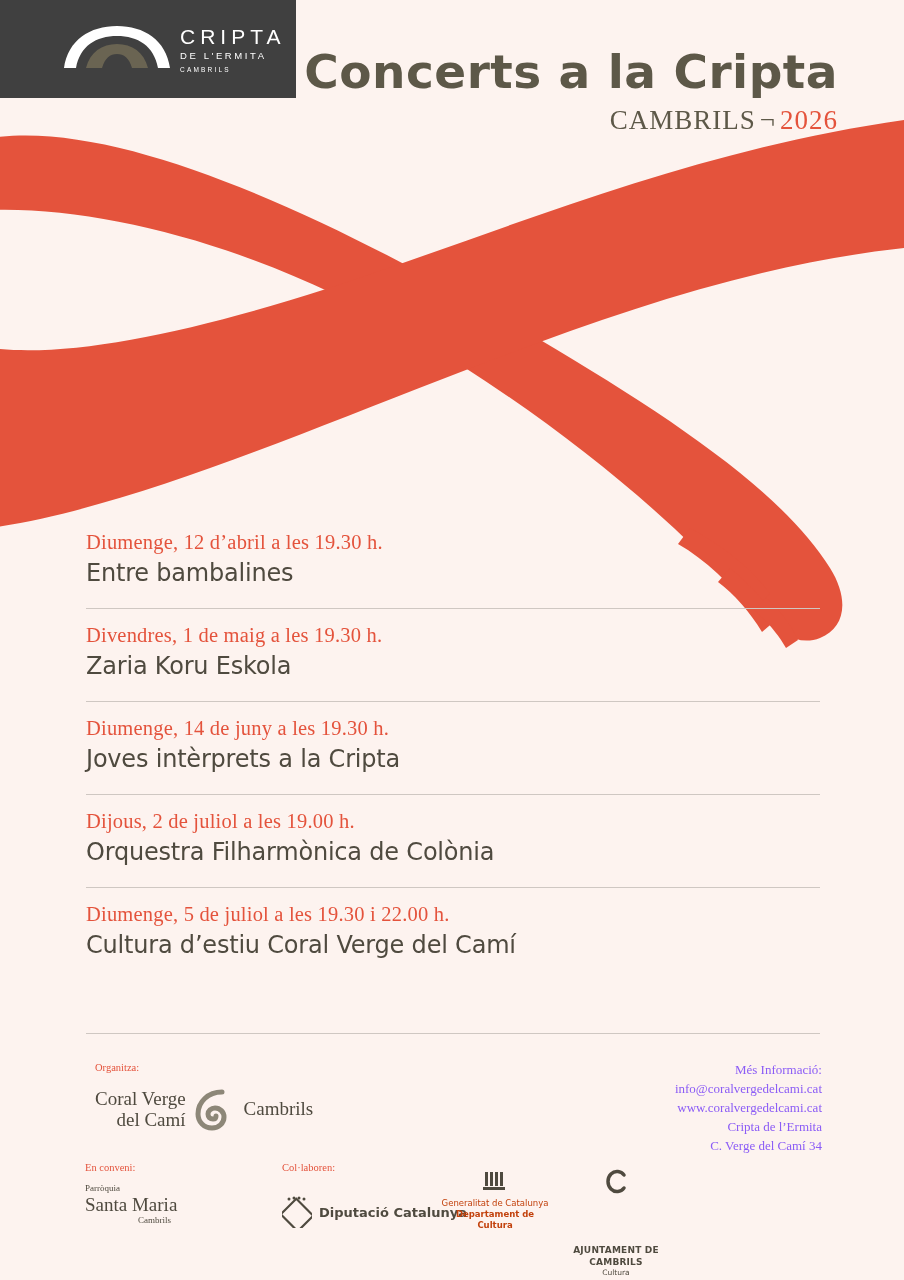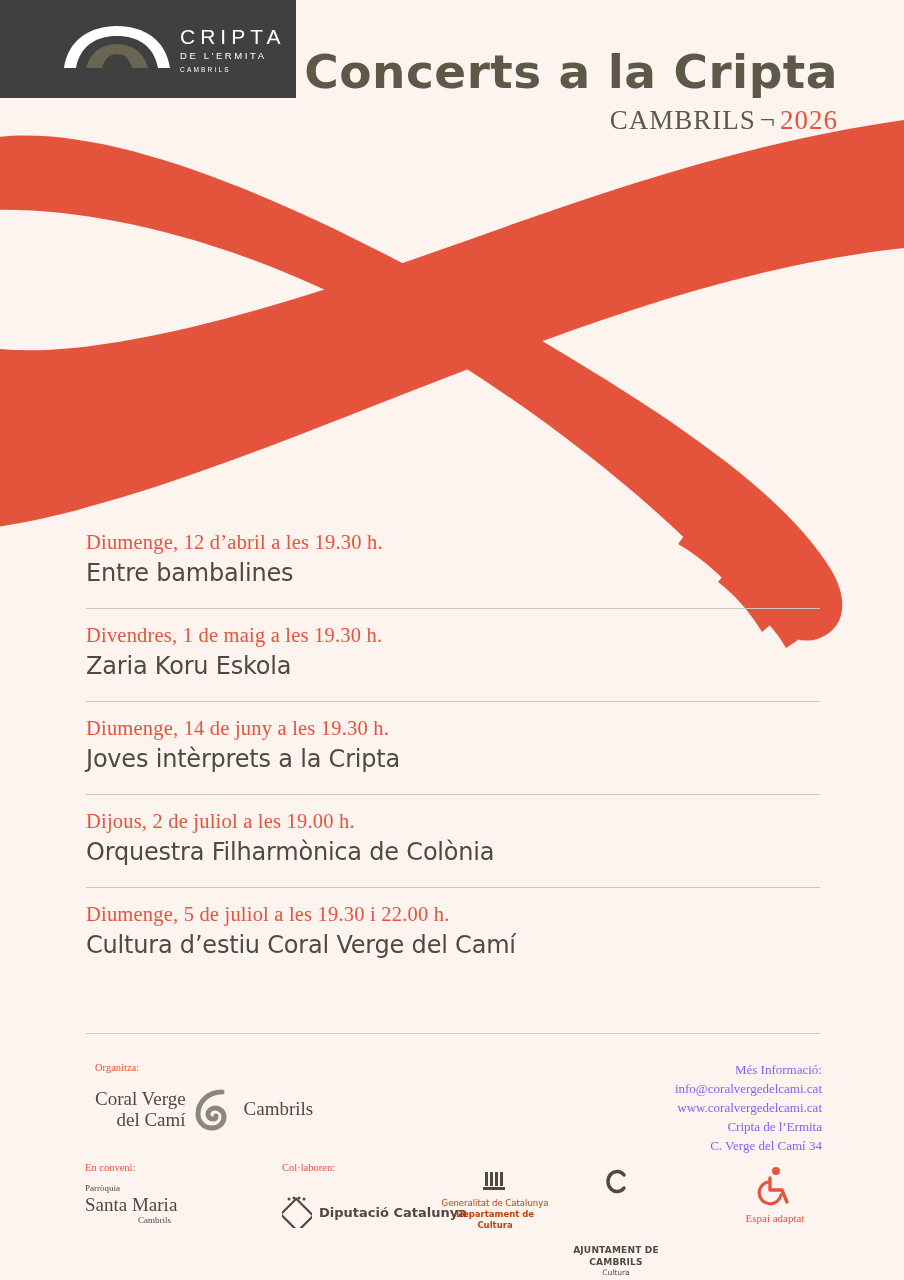--- a/index.html
+++ b/index.html
@@ -371,23 +371,15 @@
     </div>
 
     <div class="ajunt">
       <svg width="24" height="28" viewBox="0 0 24 28">
         <path d="M20,7 C17,3 11,2 7,6 C3,10 3,17 7,21 C11,25 17,24 20,20" fill="none" stroke="#4f4a3f" stroke-width="3.5" stroke-linecap="round"></path>
       </svg>
       <div class="a1">AJUNTAMENT DE CAMBRILS</div>
       <div class="a2">Cultura</div>
     </div>
 
-    <div class="access">
-      <svg width="38" height="40" viewBox="0 0 38 40">
-        <circle cx="20" cy="5" r="4" fill="#e4533c"></circle>
-        <path d="M14,12 L14,24 L26,24 L31,36" fill="none" stroke="#e4533c" stroke-width="3.4" stroke-linecap="round" stroke-linejoin="round"></path>
-        <path d="M25,29 A11,11 0 1 1 12,16" fill="none" stroke="#e4533c" stroke-width="3.2" stroke-linecap="round"></path>
-      </svg>
-      <div class="atxt">Espai adaptat</div>
-    </div>
 
   </div>
 </div>
 
 </body></html>

